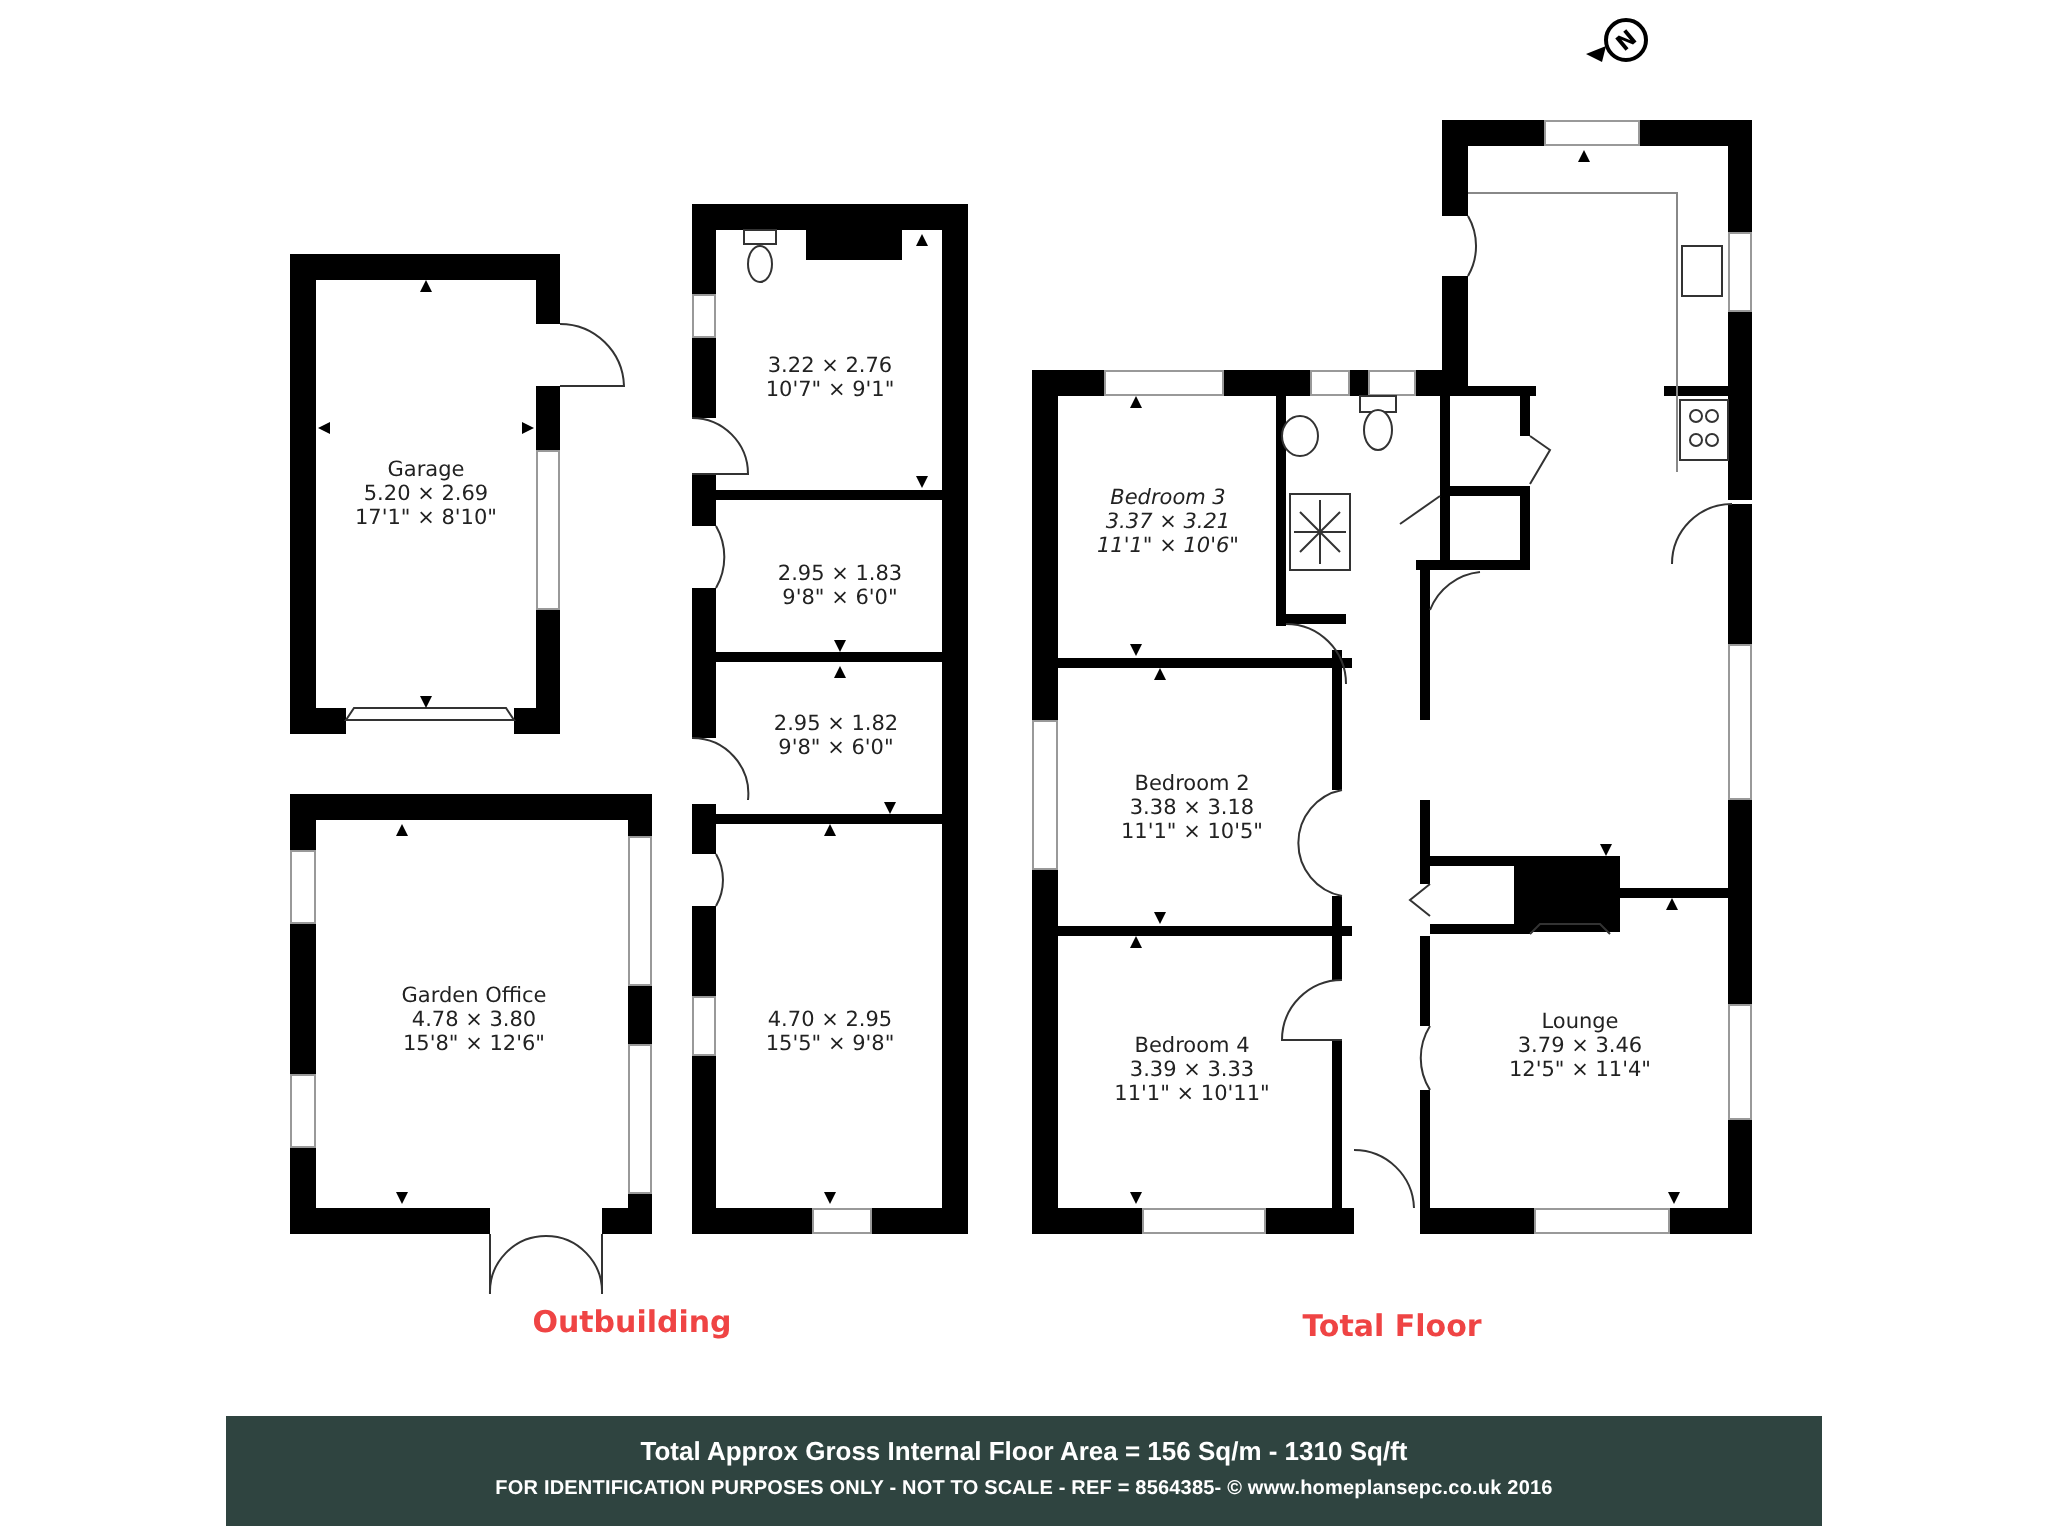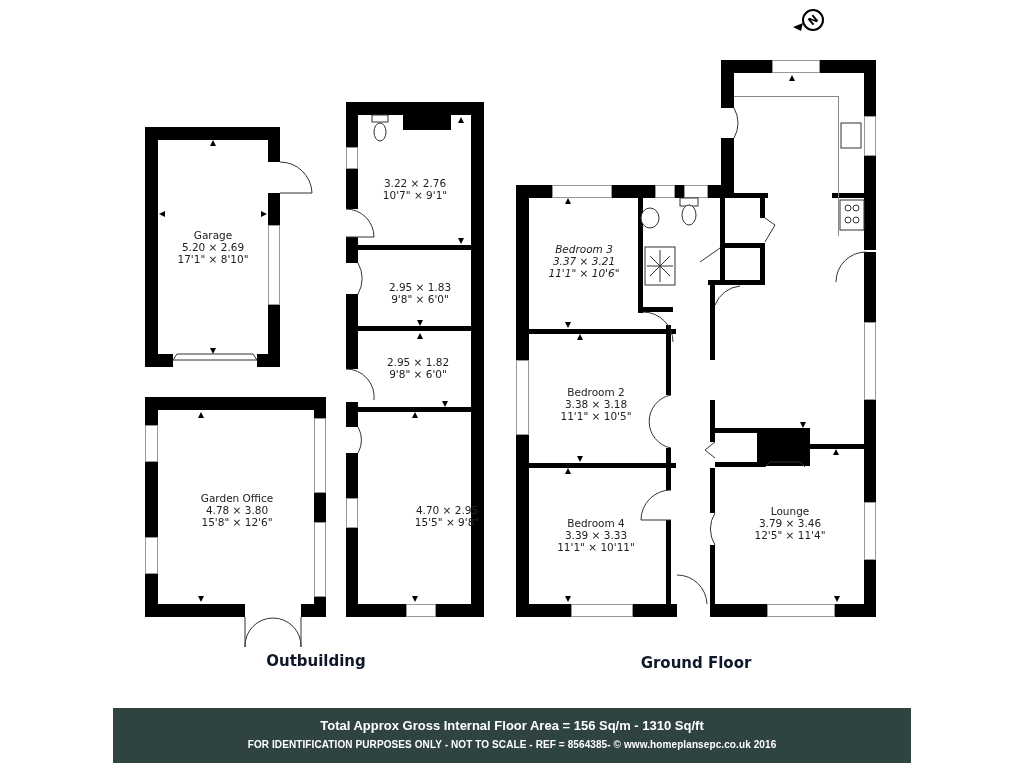--- a/index.html
+++ b/index.html
@@ -2,21 +2,21 @@
 <html><head>
 <meta charset="utf-8">
 <style>
   html, body { margin:0; padding:0; }
   body { width:1024px; height:768px; background:#ffffff; position:relative; overflow:hidden; font-family:"DejaVu Sans", sans-serif; }
   .plan { position:absolute; left:0; top:0; width:1024px; height:768px; }
   .w { position:absolute; background:#000; }
   .win { position:absolute; background:#fff; border:1px solid #999; box-sizing:border-box; }
   .room-label { position:absolute; text-align:center; color:#222; font-size:10.5px; line-height:12px; font-family:"DejaVu Sans", sans-serif; transform:translateX(-50%); white-space:nowrap; }
   .room-label div { margin:0; }
-  .floor-title { position:absolute; font-weight:bold; font-size:15px; color:#0f172a; font-family:"DejaVu Sans", sans-serif; transform:translateX(-50%); white-space:nowrap; }
+  .floor-title { position:absolute; font-weight:bold; font-size:15px; color:#ef4444; font-family:"DejaVu Sans", sans-serif; transform:translateX(-50%); white-space:nowrap; }
   .footer { position:absolute; left:113px; top:708px; width:798px; height:55px; background:#2f4440; color:#fff; text-align:center; font-family:"Liberation Sans", sans-serif; }
   .footer .l1 { font-size:13px; font-weight:bold; margin-top:10px; }
   .footer .l2 { font-size:10px; font-weight:bold; margin-top:6px; letter-spacing:0.1px; }
   .compass { position:absolute; left:789px; top:5px; }
   svg.overlay { position:absolute; left:0; top:0; }
 </style>
 </head>
 <body>
 
 <div class="plan">
@@ -215,21 +215,21 @@
   </div>
   <div class="room-label" style="left:418px;top:356px;">
     <div>2.95 × 1.82</div>
     <div>9'8" × 6'0"</div>
   </div>
   <div class="room-label" style="left:237px;top:492px;">
     <div>Garden Office</div>
     <div>4.78 × 3.80</div>
     <div>15'8" × 12'6"</div>
   </div>
-  <div class="room-label" style="left:415px;top:504px;margin-left:32px;">
+  <div class="room-label" style="left:415px;top:504px;">
     <div>4.70 × 2.95</div>
     <div>15'5" × 9'8"</div>
   </div>
 
   <div class="room-label" style="left:584px;top:243px;font-style:italic;">
     <div>Bedroom 3</div>
     <div>3.37 × 3.21</div>
     <div>11'1" × 10'6"</div>
   </div>
   <div class="room-label" style="left:596px;top:386px;">
@@ -242,19 +242,19 @@
     <div>3.39 × 3.33</div>
     <div>11'1" × 10'11"</div>
   </div>
   <div class="room-label" style="left:790px;top:505px;">
     <div>Lounge</div>
     <div>3.79 × 3.46</div>
     <div>12'5" × 11'4"</div>
   </div>
 
   <div class="floor-title" style="left:316px;top:652px;">Outbuilding</div>
-  <div class="floor-title" style="left:696px;top:654px;">Ground Floor</div>
+  <div class="floor-title" style="left:696px;top:654px;">Total Floor</div>
 </div>
 
 <div class="footer">
   <div class="l1">Total Approx Gross Internal Floor Area =  156 Sq/m - 1310 Sq/ft</div>
   <div class="l2">FOR IDENTIFICATION PURPOSES ONLY - NOT TO SCALE - REF = 8564385-   © www.homeplansepc.co.uk 2016</div>
 </div>
 
 </body></html>

